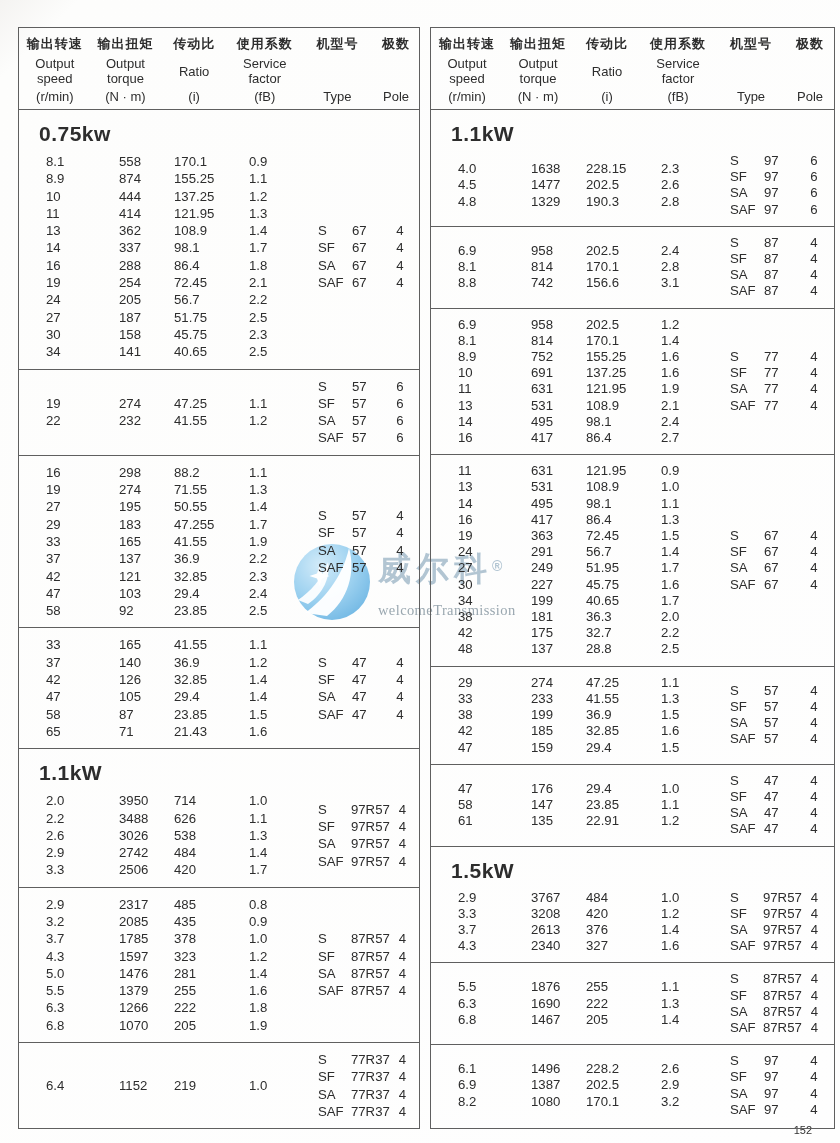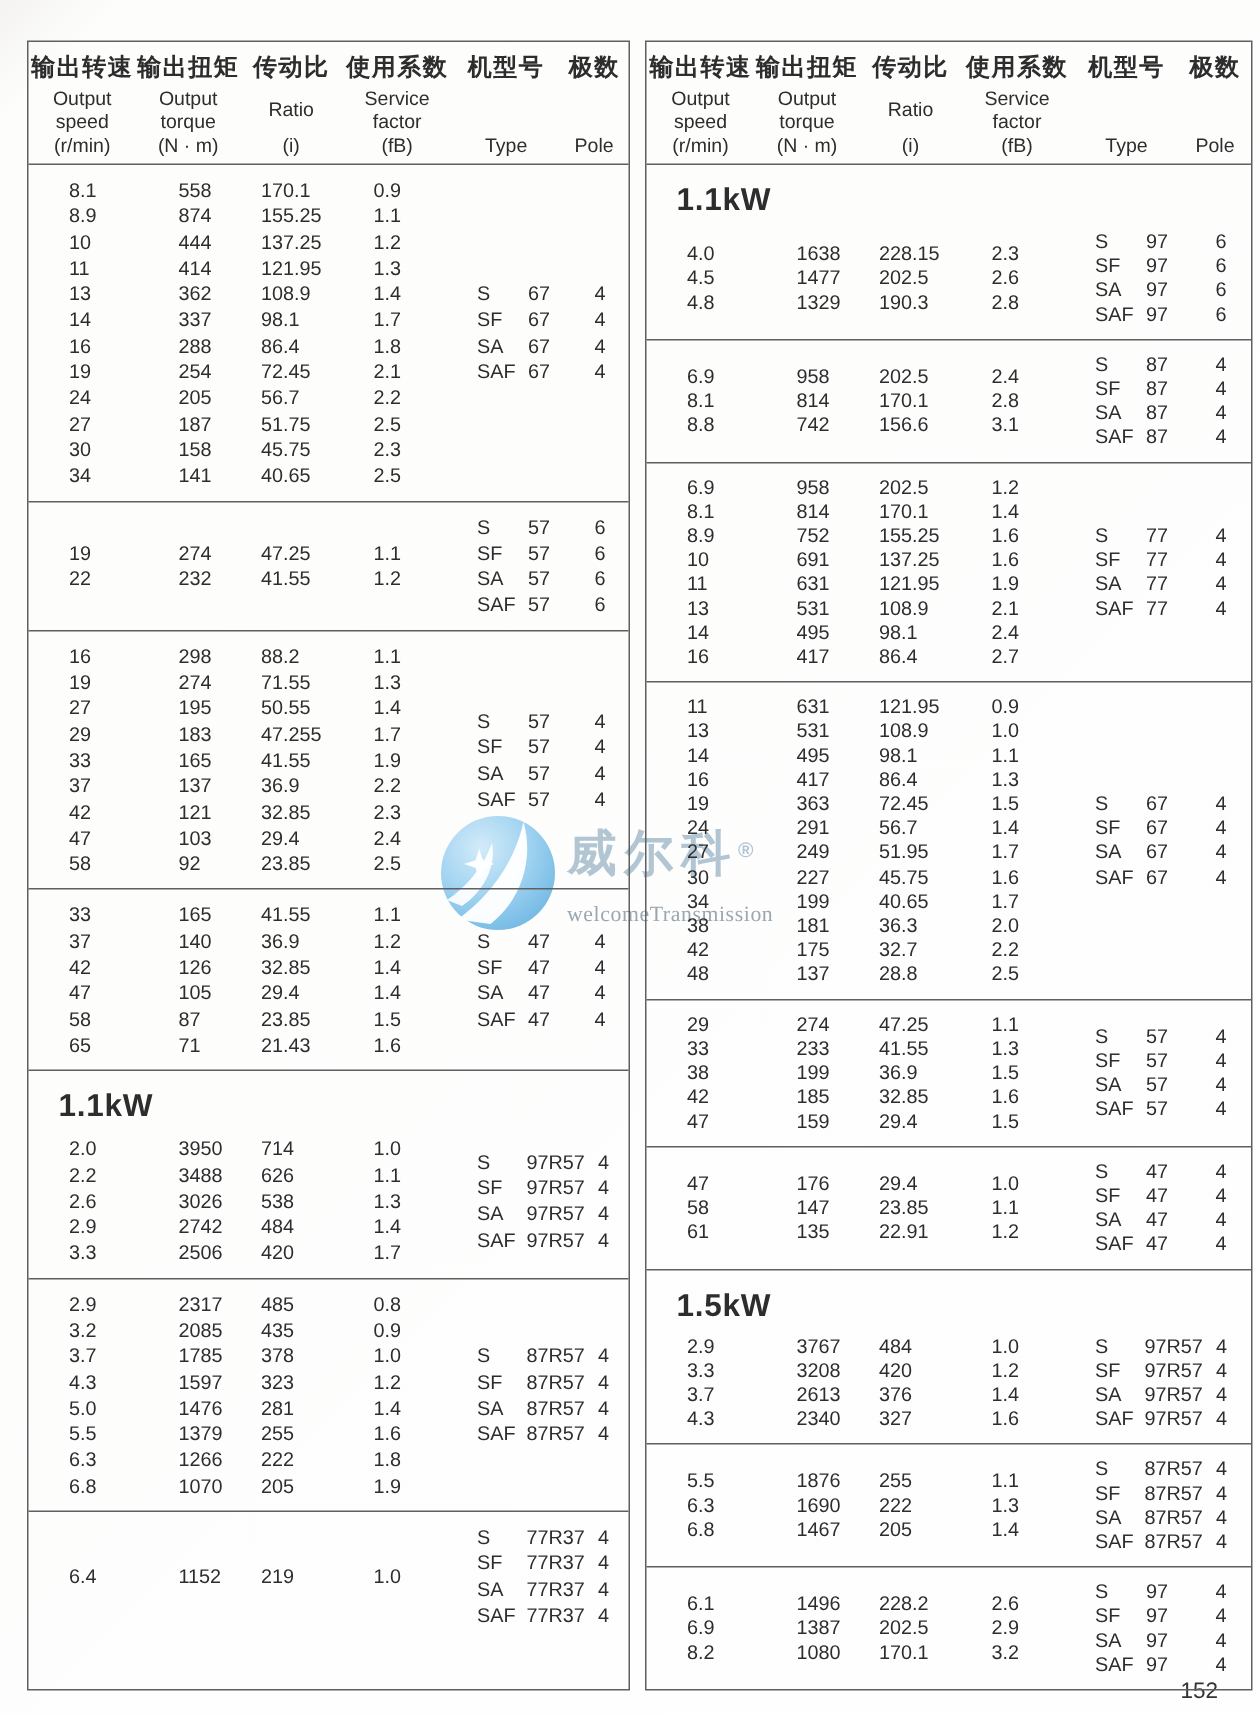--- a/index.html
+++ b/index.html
@@ -13,21 +13,21 @@
   .cols { position:absolute; top:27px; left:18px; display:flex; gap:10px; z-index:2; }
   .col { width:402px; border:1px solid #5f5f5f; background:transparent; }
   .cols > .col:nth-child(2) { width:405px; }
 
   
   .hdr { display:flex; height:82px; padding-top:7px; border-bottom:1px solid #5f5f5f; }
   .hcell { display:flex; flex-direction:column; justify-content:space-between; text-align:center; padding-bottom:5px; }
   .hcell:nth-child(1){width:72px} .hcell:nth-child(2){width:70px}
   .hcell:nth-child(3){width:68px} .hcell:nth-child(4){width:74px}
   .hcell:nth-child(5){width:72px} .hcell:nth-child(6){width:46px}
-  .hzh  { font-size:16px; font-weight:700; letter-spacing:1px; }
+  .hzh  { font-size:13px; font-weight:700; letter-spacing:1px; }
   .hmid { font-size:13px; line-height:15px; }
   .hunit{ font-size:13px; }
 
   
   .block { padding:8px 0; }
   .block + .block { border-top:1px solid #5f5f5f; }
   .btitle { font-size:21px; font-weight:700; padding:4px 0 7px 20px; letter-spacing:0.5px; }
   .btitle:empty { display:none; }
   .bbody { display:flex; align-items:center; }
   .drows { width:284px; }
@@ -43,21 +43,21 @@
   .ts { flex:1; }
   .tp { width:26px; text-align:center; }
 
   
   .watermark { position:absolute; left:293px; top:541px; display:flex; align-items:flex-start; z-index:1; }
   .wm-text { margin-left:7px; padding-top:8px; }
   .wm-brand { font-size:33px; font-weight:700; color:#aabfce; letter-spacing:5px; line-height:34px; opacity:0.9; }
   .wm-reg { font-size:14px; vertical-align:9px; letter-spacing:0; }
   .wm-sub { font-family:"Liberation Serif", serif; font-size:14.5px; color:#95a3ac; margin-top:16px; letter-spacing:0.4px; opacity:0.95; }
 
-  .pagenum { position:absolute; right:28px; bottom:7px; font-size:15px; color:#333; }
+  .pagenum { position:absolute; right:28px; bottom:7px; font-size:11px; color:#333; }
 </style>
 </head>
 <body>
 
 <div class="page">
 
   <div class="watermark">
     <svg width="78" height="82" viewBox="0 0 78 82">
       <defs>
         <radialGradient id="wmg" cx="35%" cy="28%" r="80%">
@@ -132,20 +132,21 @@
               <div class="hmid">
                 <div></div>
                 <div></div>
               </div>
               <div class="hunit">Pole</div>
             </div>
 
         </div>
 
           <div class="block">
+            <div class="btitle">0.75kw</div>
             <div class="bbody">
               <div class="drows">
 
                   <div class="drow">
                     <span class="c1">8.1</span>
                     <span class="c2">558</span>
                     <span class="c3">170.1</span>
                     <span class="c4">0.9</span>
                   </div>
 

